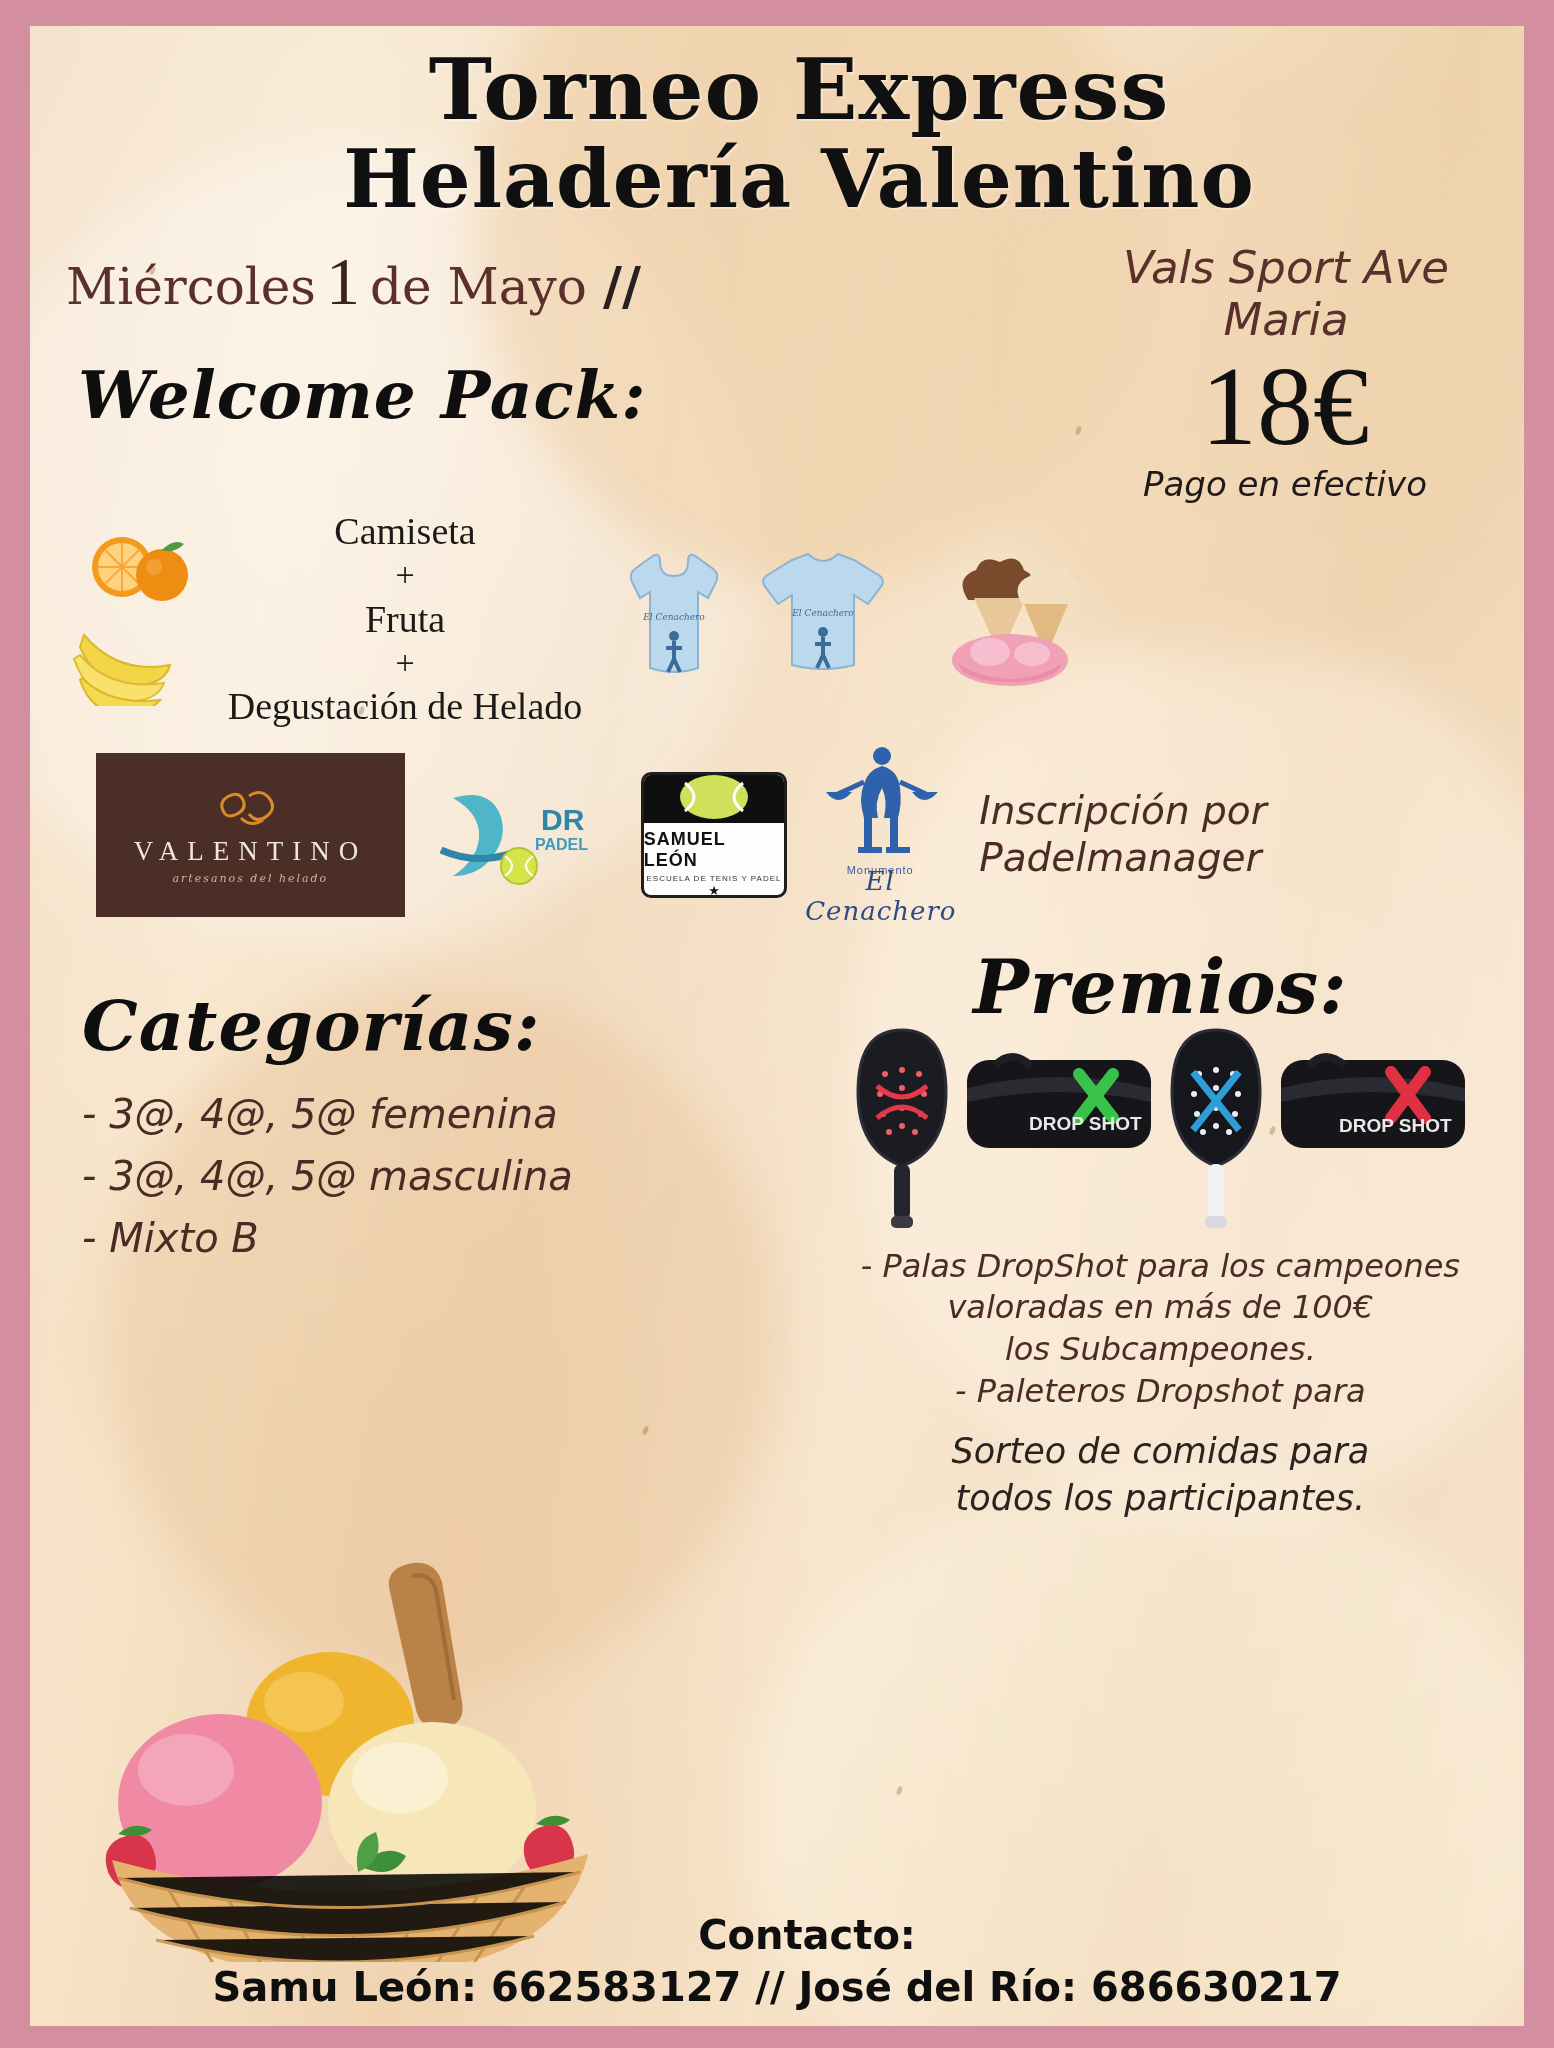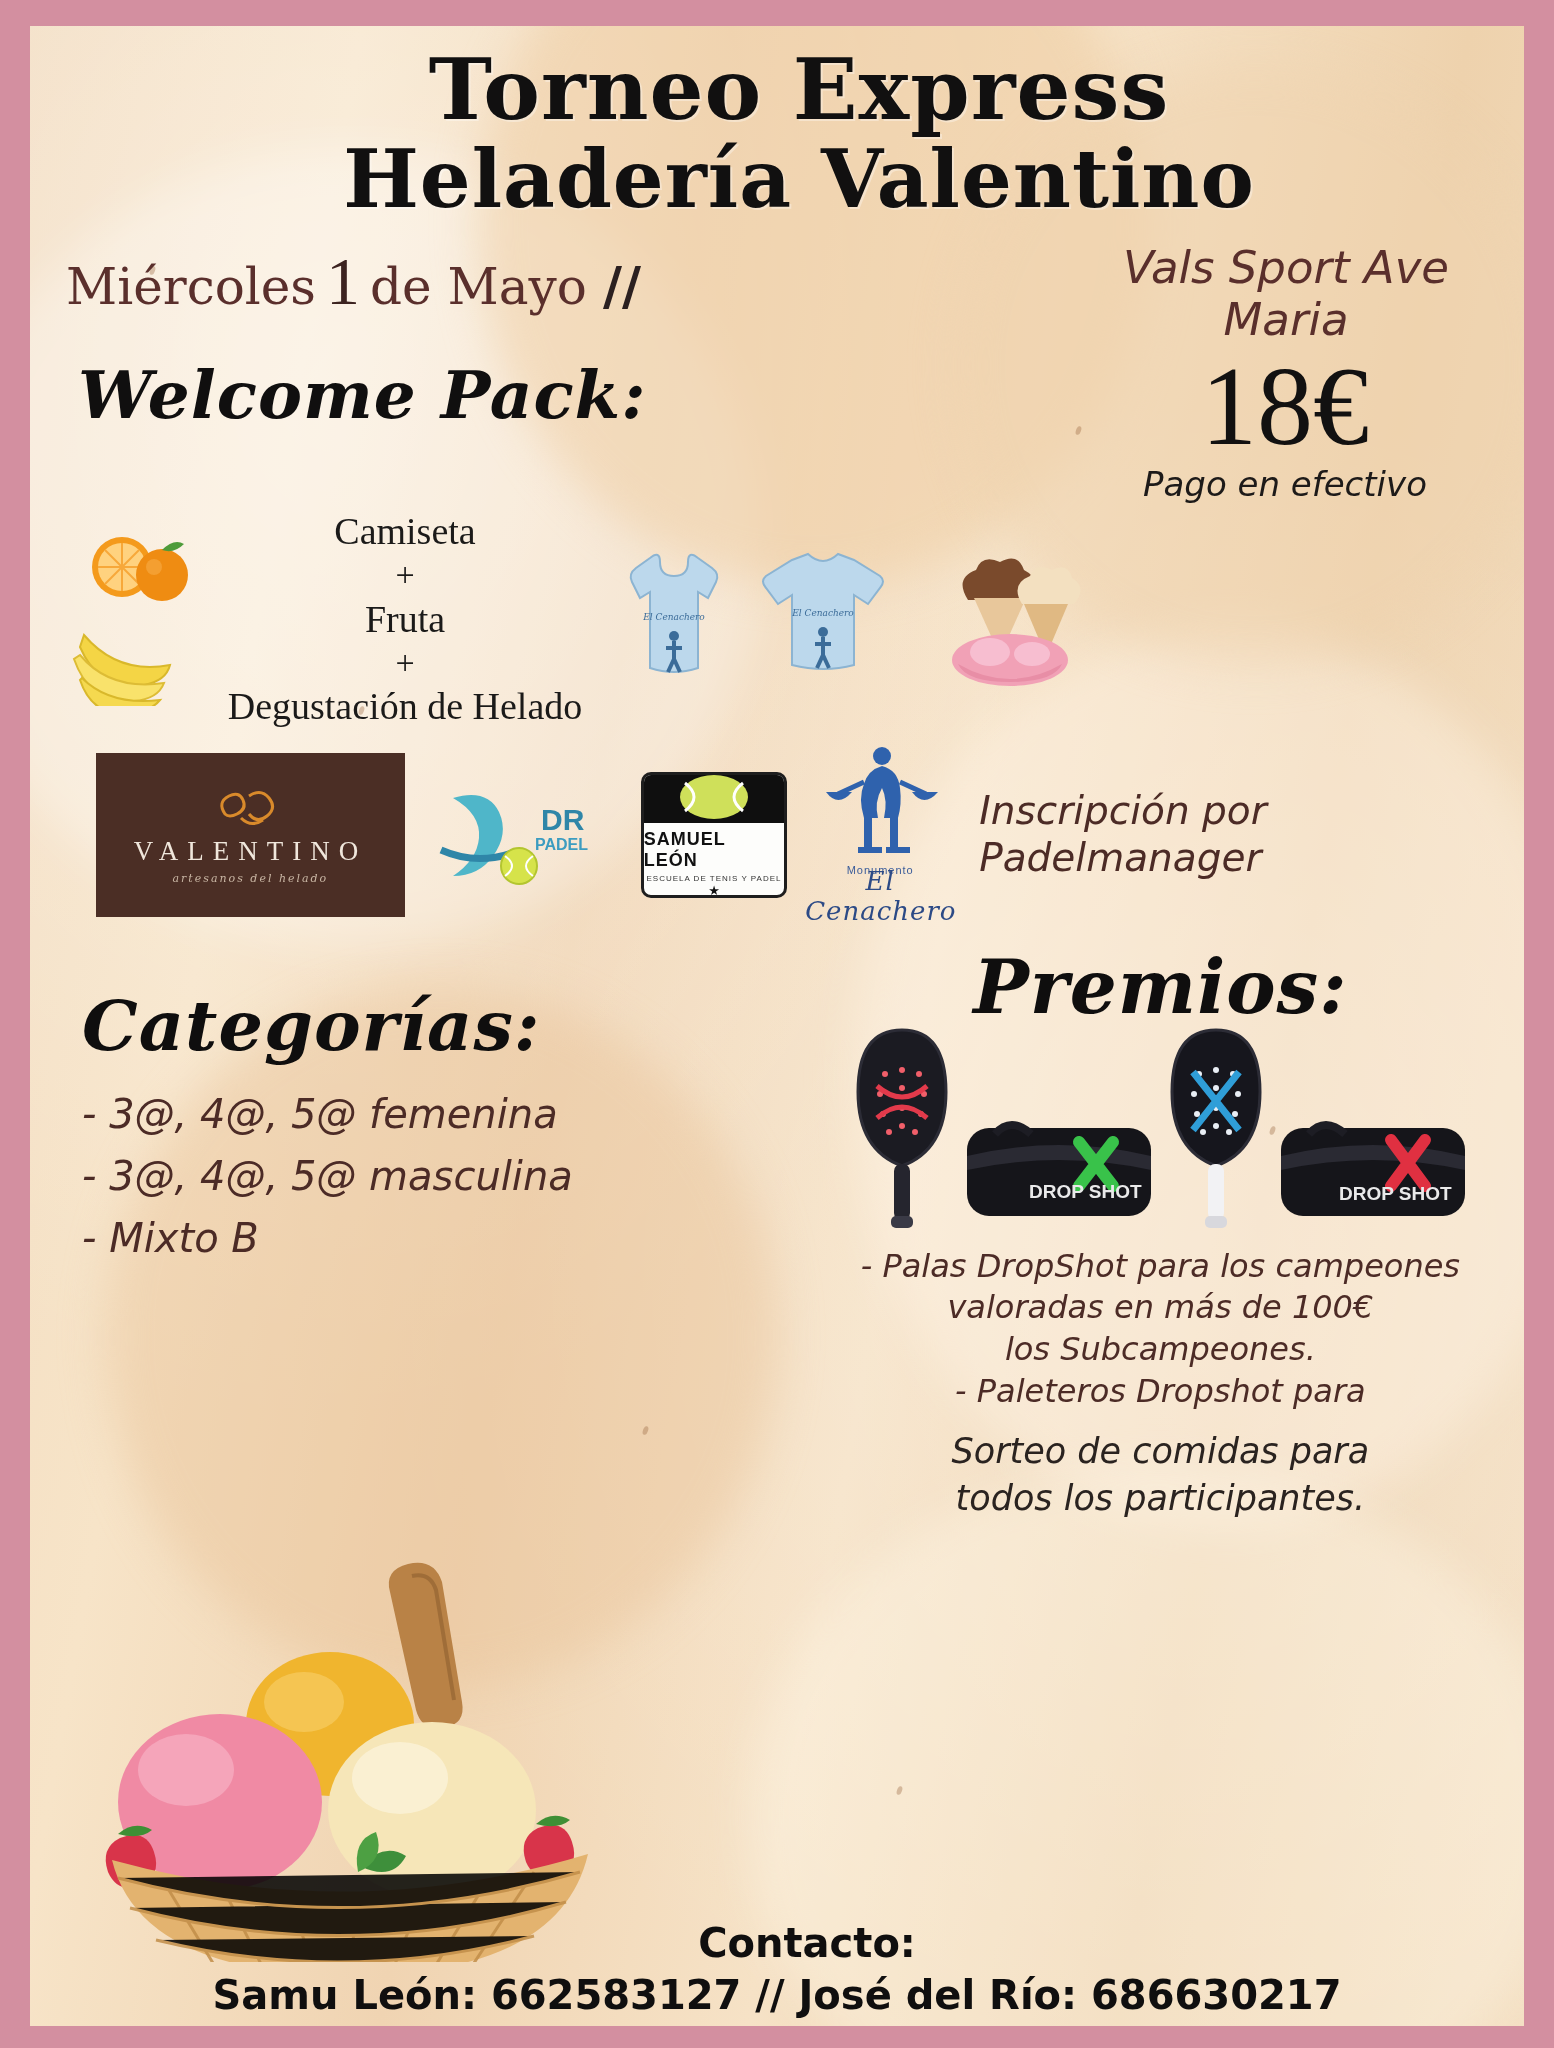--- a/index.html
+++ b/index.html
@@ -247,21 +247,21 @@
     margin-top: 16px;
     font-family: "DejaVu Sans", sans-serif;
     font-style: italic;
     font-size: 40px;
     color: #4c2b26;
     line-height: 1.55;
   }
 
   .prize-imgs {
     display: flex;
-    align-items: flex-end;
+    align-items: flex-start;
     justify-content: center;
     gap: 2px;
     margin-top: -4px;
   }
 
   .prize-list {
     margin-top: 10px;
     text-align: center;
     font-family: "DejaVu Sans", sans-serif;
     font-style: italic;
@@ -275,21 +275,21 @@
     font-family: "DejaVu Sans", sans-serif;
     font-style: italic;
     font-size: 35px;
     color: #2a2320;
     line-height: 1.35;
   }
 
   
   .contact {
     position: absolute;
-    left: 0; right: 0; bottom: 8px;
+    left: 0; right: 0; bottom: 16px;
     text-align: center;
     z-index: 4;
   }
   .contact-label {
     font-family: "DejaVu Sans", sans-serif;
     font-weight: bold;
     font-size: 40px;
     color: #100f0f;
     text-align: center;
     margin-left: 60px;

